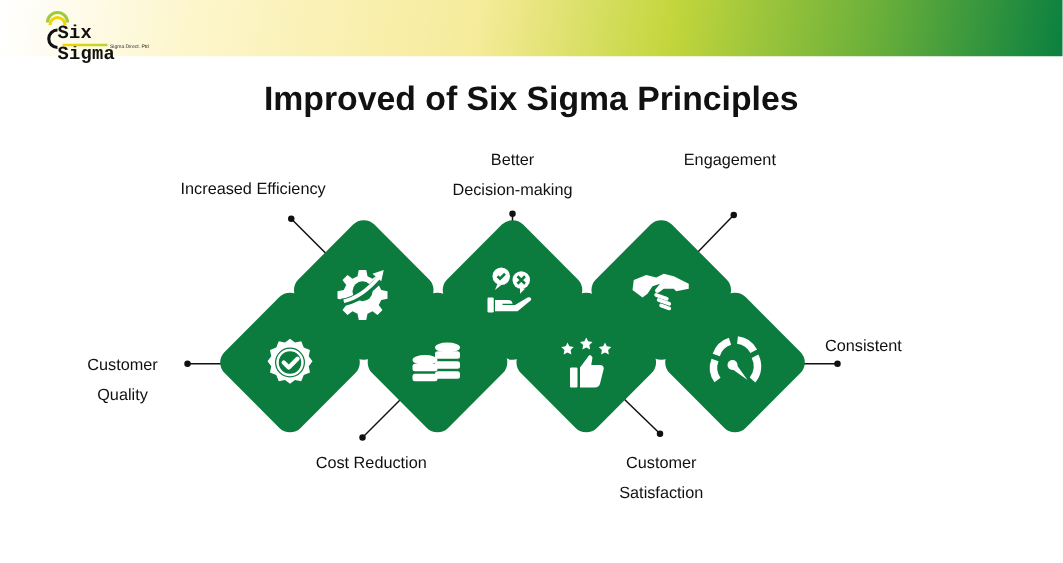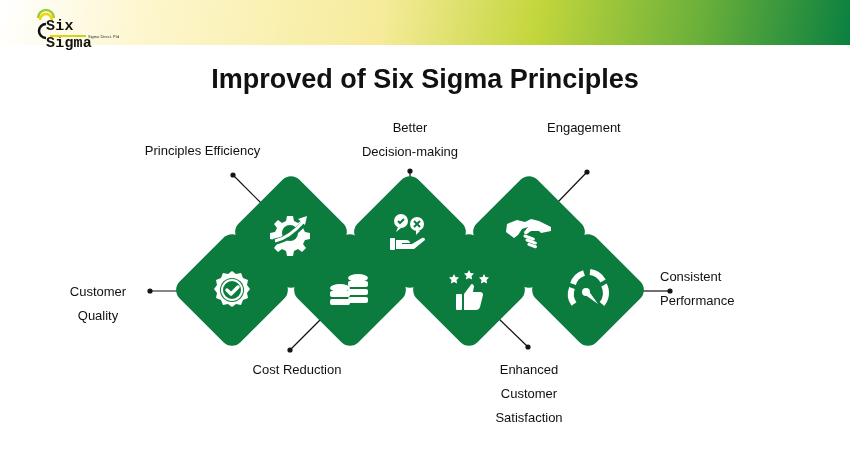--- a/index.html
+++ b/index.html
@@ -148,33 +148,31 @@
   </g>
   <path d="M20 28 l14 10 -10-14z" fill="#fff"></path>
   <circle cx="22" cy="26" r="4" fill="#fff"></circle>
 </svg>
 
 <div class="label" style="left:52px;top:280px;width:92px;">
   <div>Customer</div>
   <div>Quality</div>
 </div>
 <div class="label" style="left:105px;top:139px;width:195px;">
-  <div>Principles Efficiency</div>
+  <div>Increased Efficiency</div>
 </div>
 <div class="label" style="left:222px;top:358px;width:150px;">
   <div>Cost Reduction</div>
 </div>
 <div class="label" style="left:330px;top:116px;width:160px;">
   <div>Better</div>
   <div>Decision-making</div>
 </div>
 <div class="label" style="left:469px;top:358px;width:120px;">
-  <div>Enhanced</div>
   <div>Customer</div>
   <div>Satisfaction</div>
 </div>
 <div class="label" style="left:547px;top:116px;width:120px;text-align:left;">
   <div>Engagement</div>
 </div>
 <div class="label" style="left:660px;top:265px;width:120px;text-align:left;">
   <div>Consistent</div>
-  <div>Performance</div>
 </div>
 
 </body></html>

